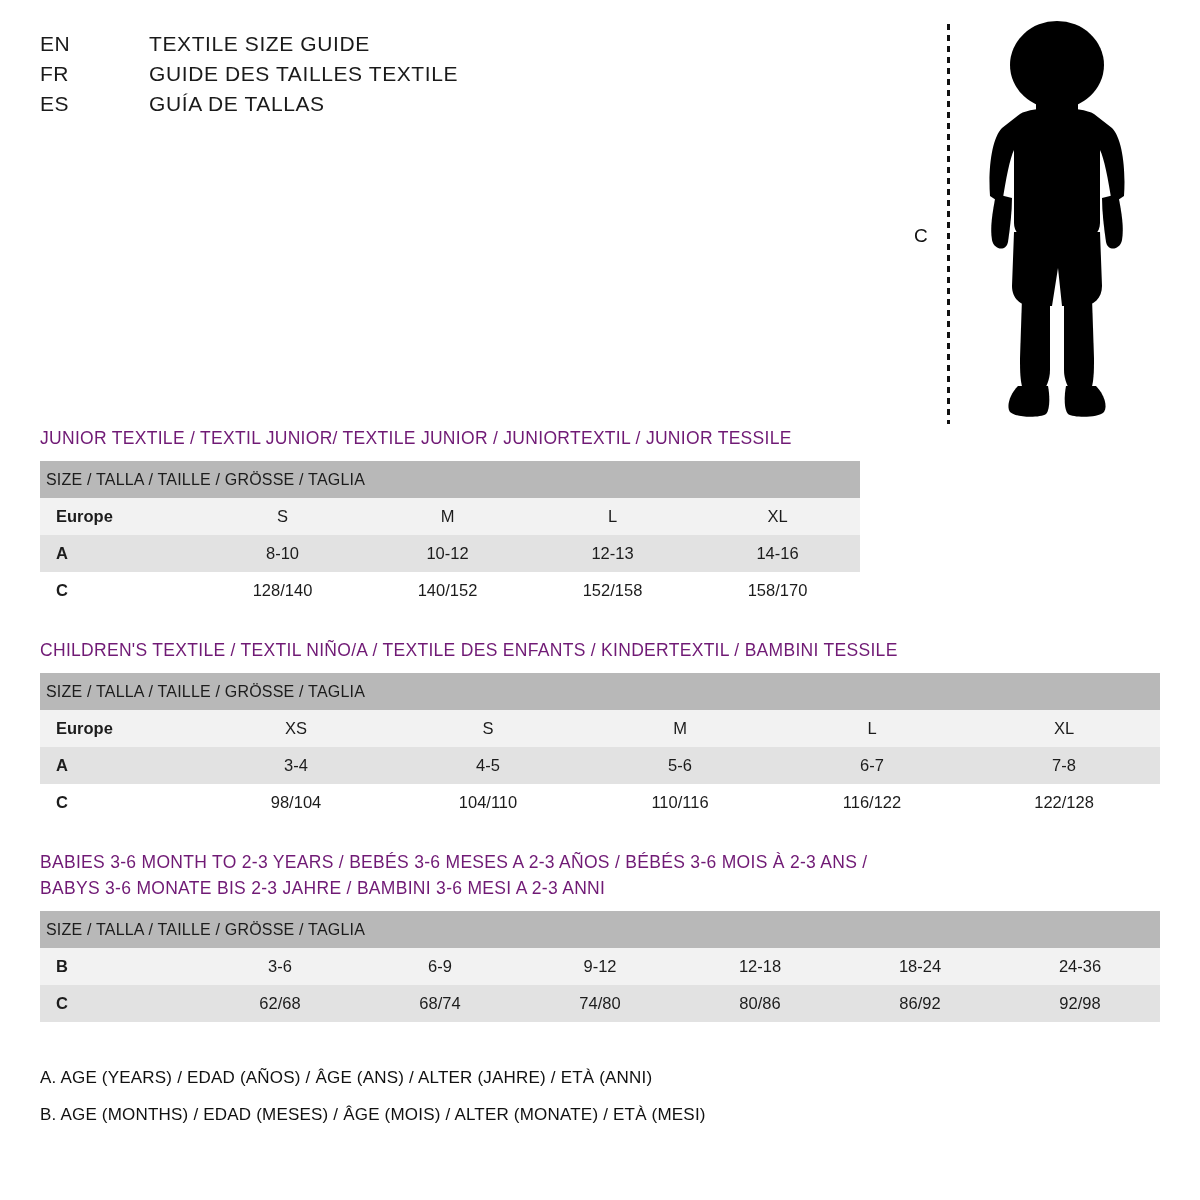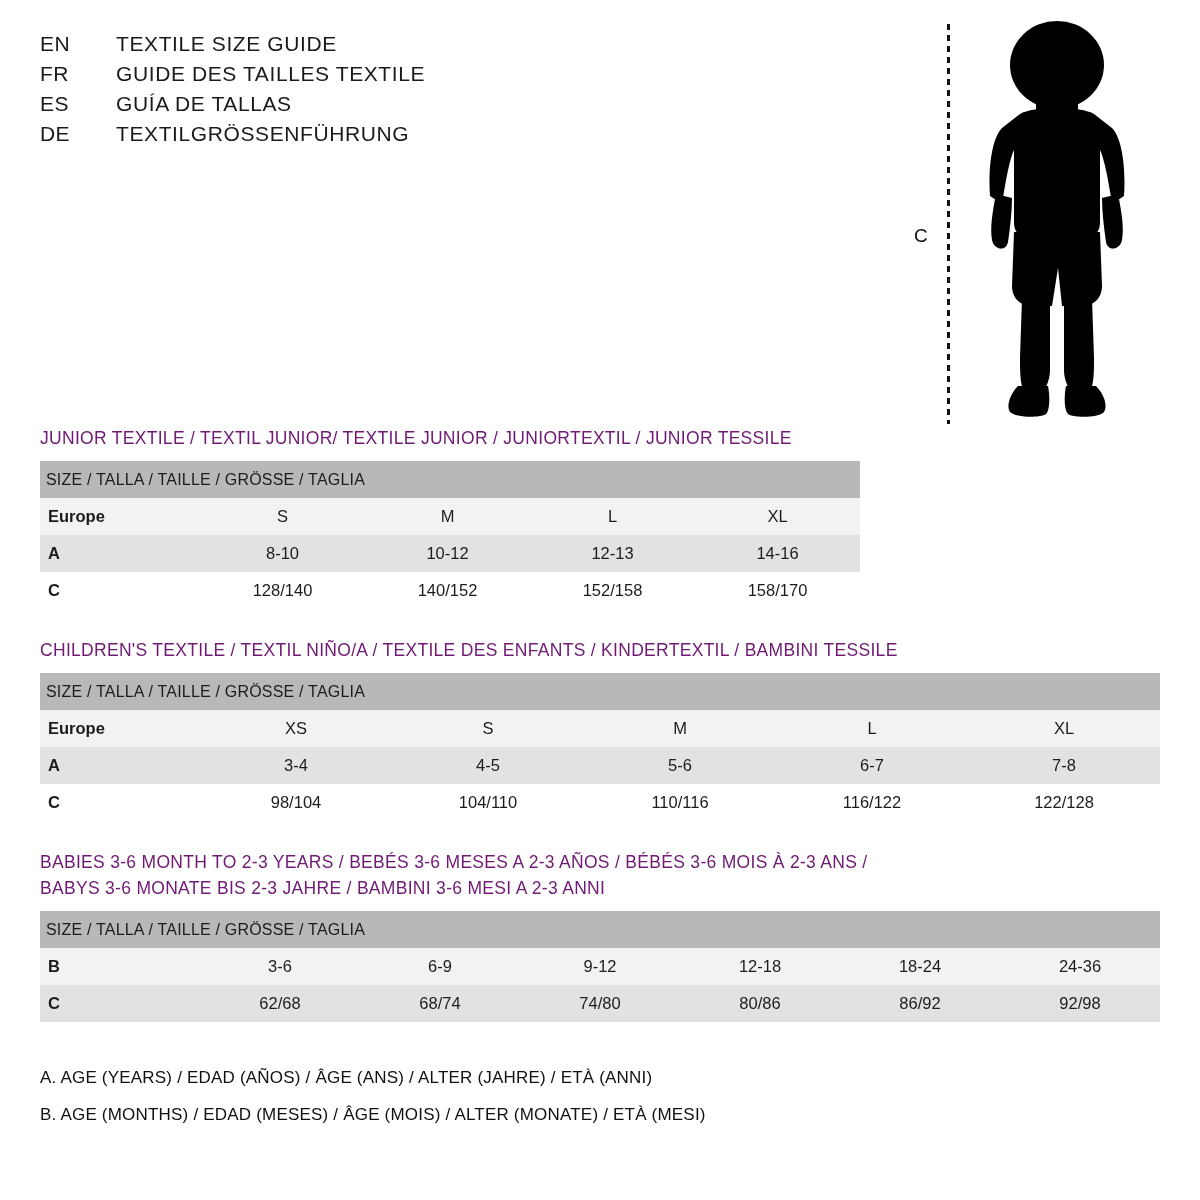--- a/index.html
+++ b/index.html
@@ -20,20 +20,21 @@
   .header {
     position: absolute;
     top: 32px;
     left: 40px;
     width: 560px;
   }
   .header-row {
     display: flex;
     align-items: center;
     margin-bottom: 6px;
+    gap: 33px;
   }
   .header-lang {
     width: 76px;
     font-size: 21px;
     letter-spacing: 0.4px;
     color: #1a1a1a;
   }
   .header-title {
     font-size: 21px;
     letter-spacing: 0.6px;
@@ -87,21 +88,21 @@
   }
   .section-title .line2 { display: block; margin-top: 5px; }
 
   table.size-table {
     border-collapse: collapse;
     table-layout: fixed;
   }
   table.size-table td {
     font-size: 16.5px;
     color: #1c1c1c;
-    padding: 5px 8px;
+    padding: 5px 16px;
     height: 27px;
     vertical-align: middle;
   }
   tr.band-header td {
     background: #b8b8b8;
     font-size: 16px;
     letter-spacing: 0.2px;
     padding-left: 6px;
   }
   tr.row-light td { background: #f2f2f2; }
@@ -133,24 +134,20 @@
     <div class="header-lang">EN</div>
     <div class="header-title">TEXTILE SIZE GUIDE</div>
   </div>
   <div class="header-row">
     <div class="header-lang">FR</div>
     <div class="header-title">GUIDE DES TAILLES TEXTILE</div>
   </div>
   <div class="header-row">
     <div class="header-lang">ES</div>
     <div class="header-title">GUÍA DE TALLAS</div>
-  </div>
-  <div class="header-row">
-    <div class="header-lang">DE</div>
-    <div class="header-title">TEXTILGRÖSSENFÜHRUNG</div>
   </div>
 </div>
 
 <div class="figure-area">
   <div class="c-label">C</div>
   <div class="c-dots"></div>
   <div class="silhouette">
     <svg width="190" height="405" viewBox="0 0 190 405" xmlns="http://www.w3.org/2000/svg">
       <g fill="#000000">
 

